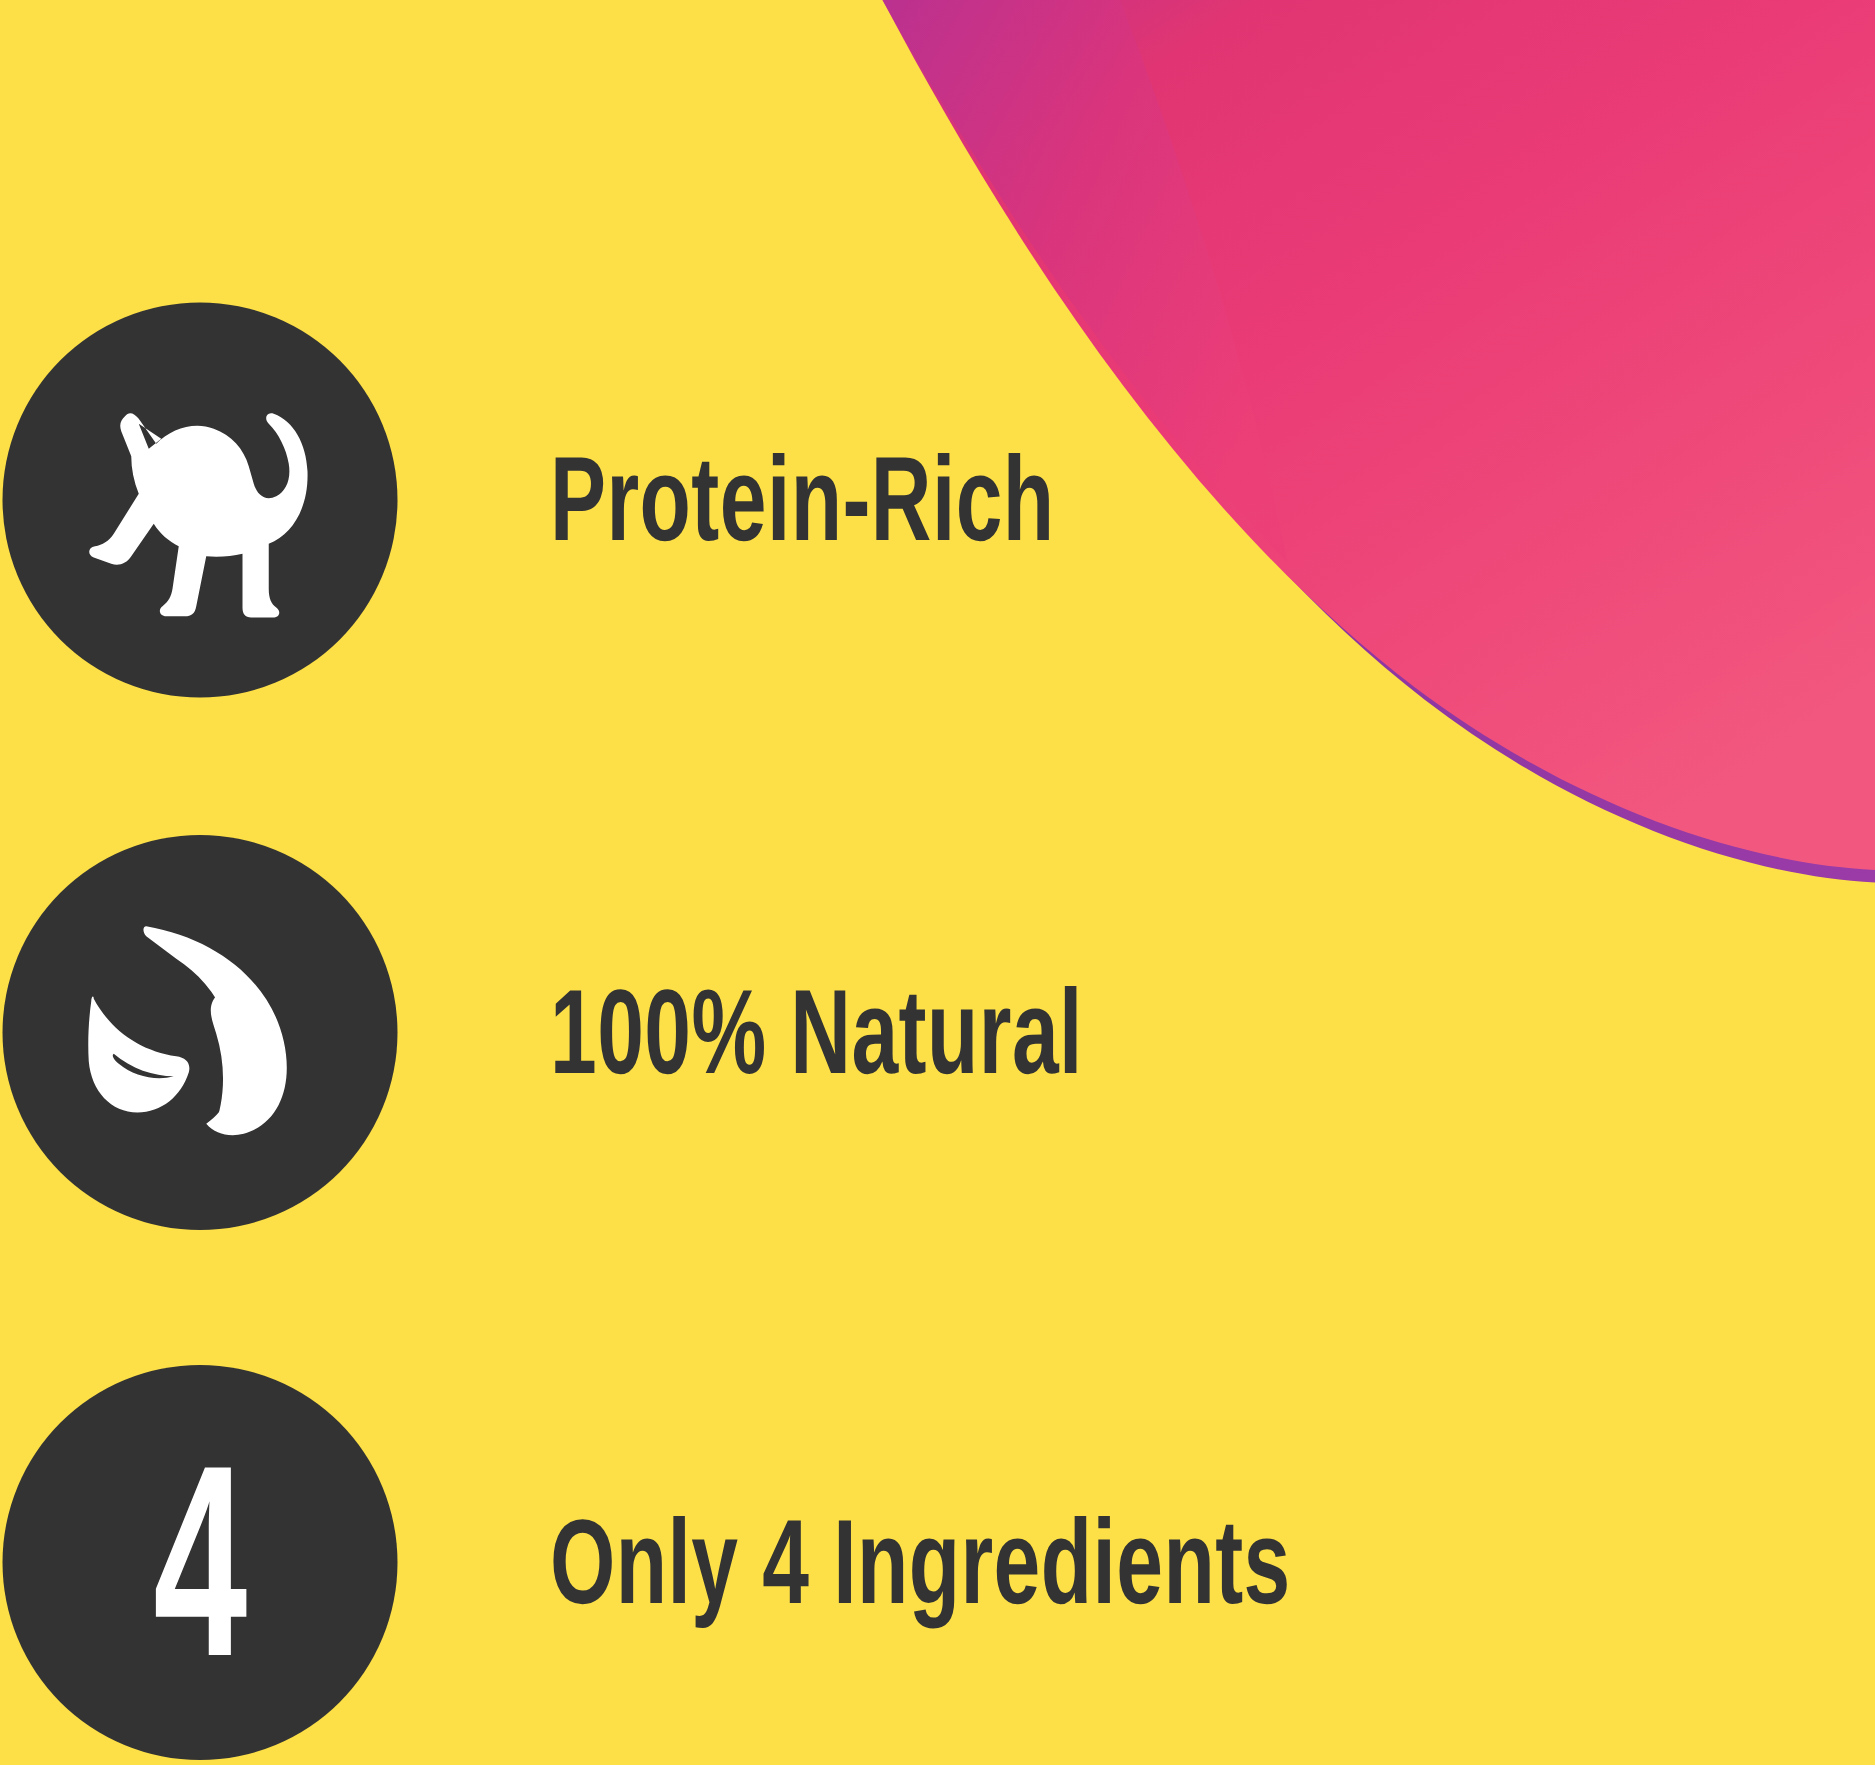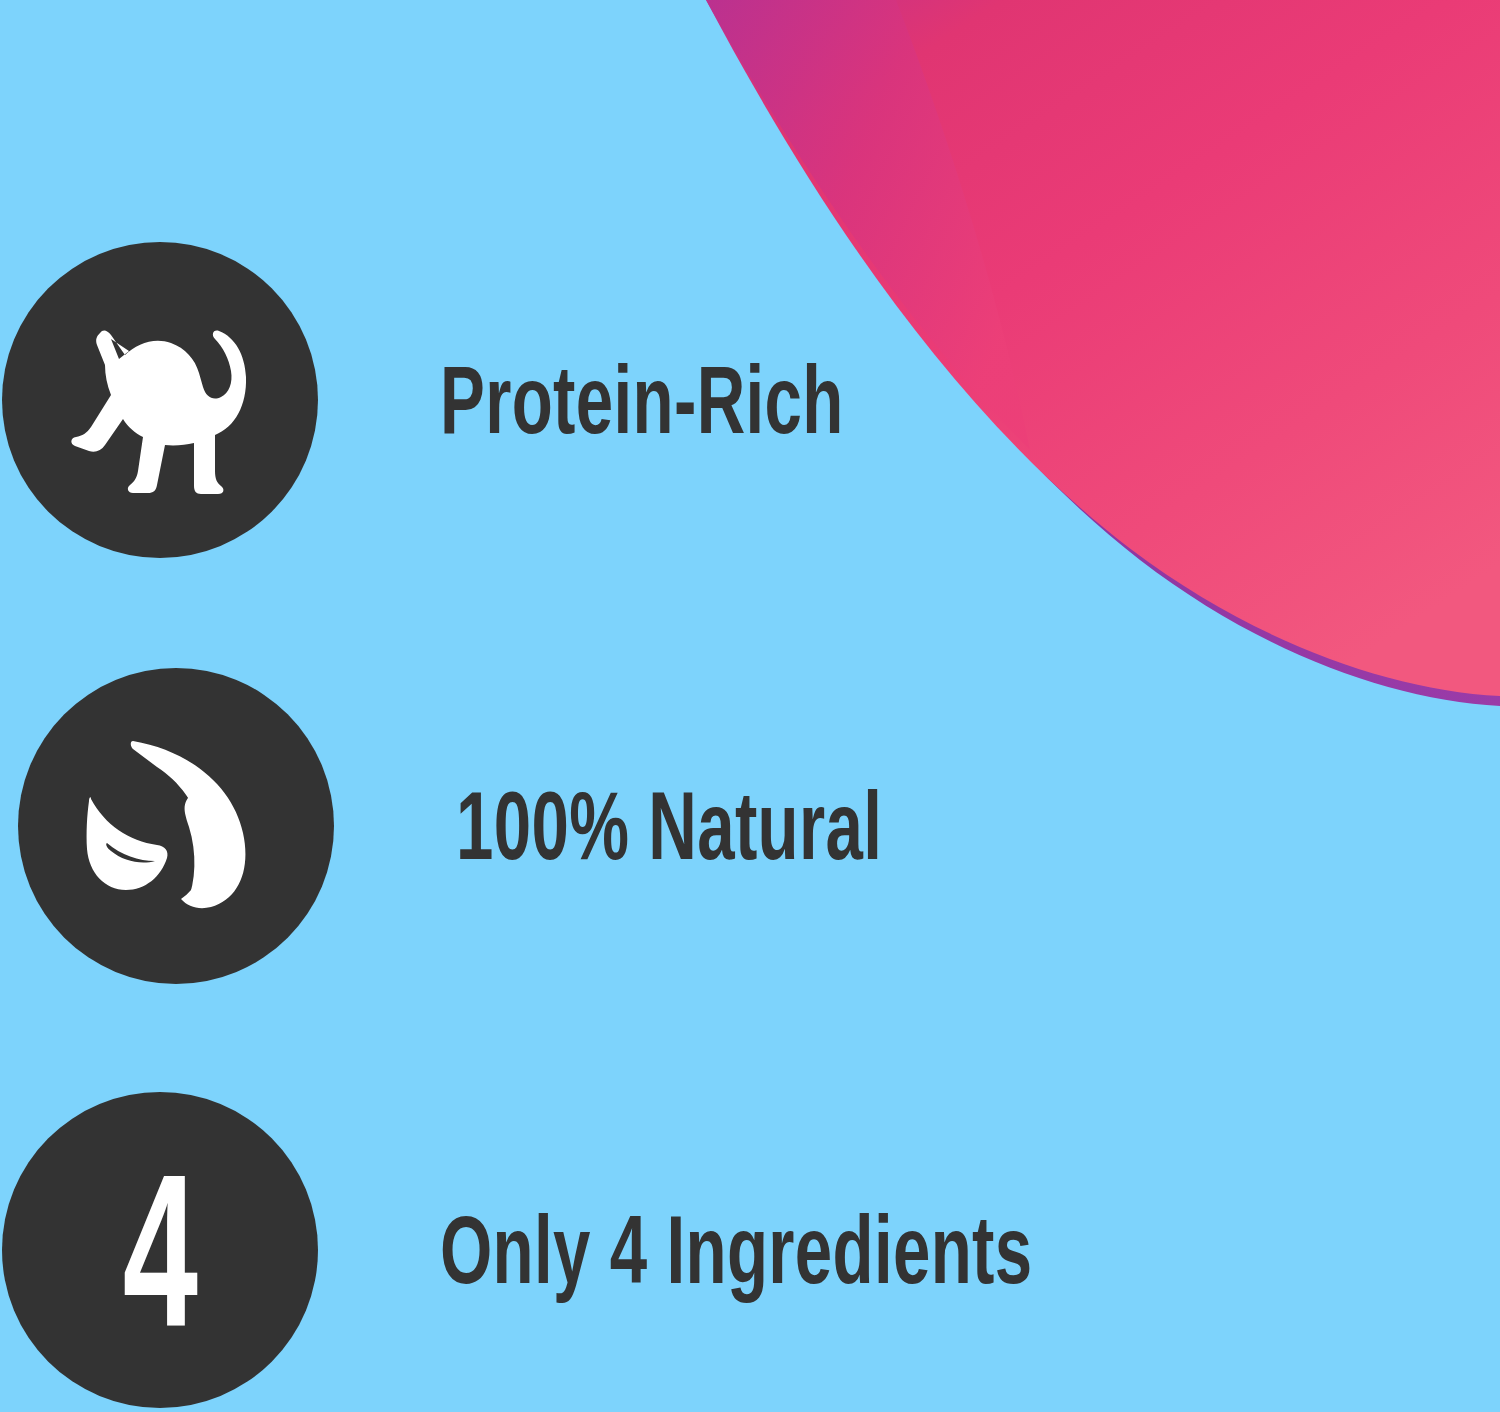--- a/index.html
+++ b/index.html
@@ -7,21 +7,21 @@
     padding: 0;
     background: #ffffff;
   }
   body {
     font-family: "Liberation Sans", "DejaVu Sans", sans-serif;
   }
   #stage {
     position: relative;
     width: 1500px;
     height: 1412px;
-    background: #7dd3fc;
+    background: #fde047;
     overflow: hidden;
   }
 
   
   #swoosh {
     position: absolute;
     top: 0;
     right: 0;
     width: 800px;
     height: 720px;
@@ -30,21 +30,21 @@
 
   
   .feature-row {
     position: absolute;
     left: 0;
     display: flex;
     align-items: center;
     width: 1300px;
   }
   #row-0 { top: 242px; }
-  #row-1 { top: 668px; padding-left: 16px; }
+  #row-1 { top: 668px; }
   #row-2 { top: 1092px; }
 
   .badge {
     position: relative;
     width: 316px;
     height: 316px;
     flex: 0 0 316px;
     margin-left: 2px;
     border-radius: 50%;
     background: #333333;

